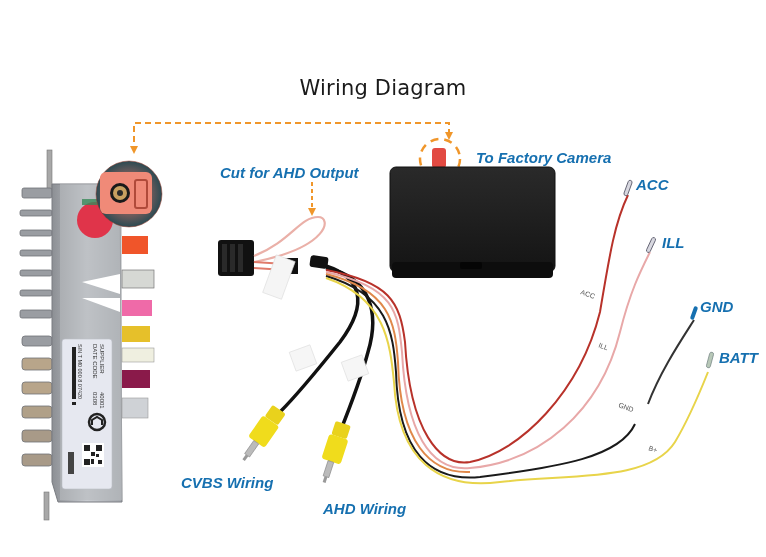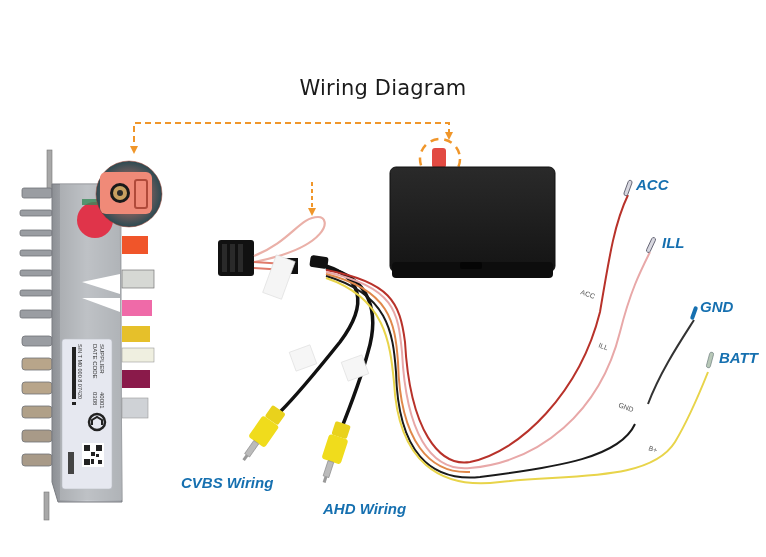--- a/index.html
+++ b/index.html
@@ -187,20 +187,22 @@
     <rect x="649" y="225" width="4" height="16" rx="2" fill="#d8d8e0" stroke="#556" stroke-width="0.8" transform="rotate(25 651 233)"></rect>
     <rect x="692" y="294" width="4" height="14" rx="2" fill="#1670b0" transform="rotate(20 694 301)"></rect>
     <rect x="708" y="340" width="4" height="16" rx="2" fill="#b8c8b8" stroke="#677" stroke-width="0.6" transform="rotate(15 710 348)"></rect>
 
     <text class="wl" x="580" y="282" transform="rotate(20 580 282)">ACC</text>
     <text class="wl" x="598" y="335" transform="rotate(20 598 335)">ILL</text>
     <text class="wl" x="618" y="395" transform="rotate(20 618 395)">GND</text>
     <text class="wl" x="648" y="438" transform="rotate(20 648 438)">B+</text>
   </svg>
 
+  <div class="lbl" style="left:476px;top:137px;">To Factory Camera</div>
+  <div class="lbl" style="left:220px;top:152px;">Cut for AHD Output</div>
   <div class="lbl" style="left:636px;top:164px;">ACC</div>
   <div class="lbl" style="left:662px;top:222px;">ILL</div>
   <div class="lbl" style="left:700px;top:286px;">GND</div>
   <div class="lbl" style="left:719px;top:337px;">BATT</div>
   <div class="lbl" style="left:181px;top:462px;">CVBS Wiring</div>
   <div class="lbl" style="left:323px;top:488px;">AHD Wiring</div>
 
 </div>
 
 </body></html>

